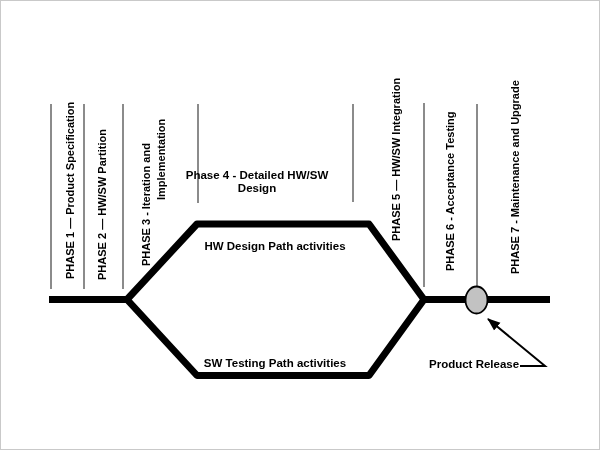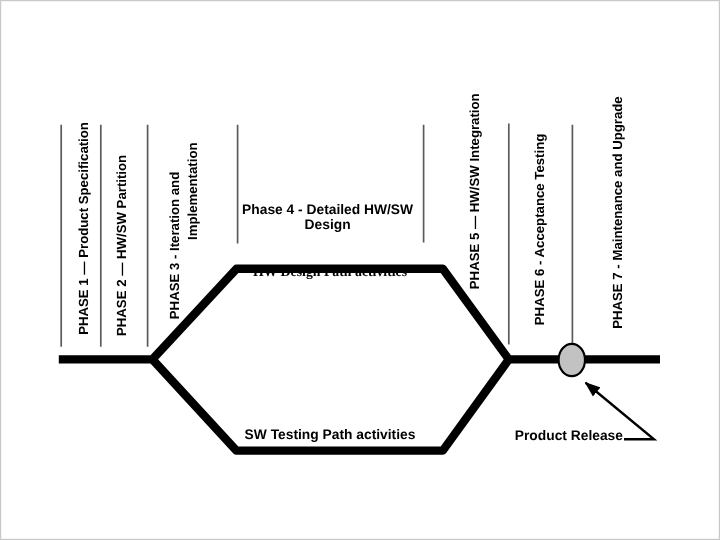--- a/index.html
+++ b/index.html
@@ -41,22 +41,22 @@
   }
   
   .phase1-label { left: 63px;  top: 278px; }
   .phase2-label { left: 95px;  top: 279px; }
   .phase3-line1 { left: 139px; top: 265px; }
   .phase3-line2 { left: 154px; top: 199px; }
   .phase5-label { left: 389px; top: 240px; }
   .phase6-label { left: 443px; top: 270px; }
   .phase7-label { left: 508px; top: 273px; }
   
-  .phase4-label { left: 192px; top: 168px; width: 160px; }
-  .hw-path-label { left: 194px; top: 220px; width: 160px; font-family: Liberation Serif, serif; }
+  .phase4-label { left: 176px; top: 168px; width: 160px; }
+  .hw-path-label { left: 194px; top: 239px; width: 160px; }
   .sw-path-label { left: 194px; top: 356px; width: 160px; }
   .product-release-label { left: 428px; top: 357px; }
 </style>
 </head>
 <body>
 
 <div class="canvas">
 
   <svg class="diagram-svg" width="600" height="450" viewBox="0 0 600 450">
     <defs>

